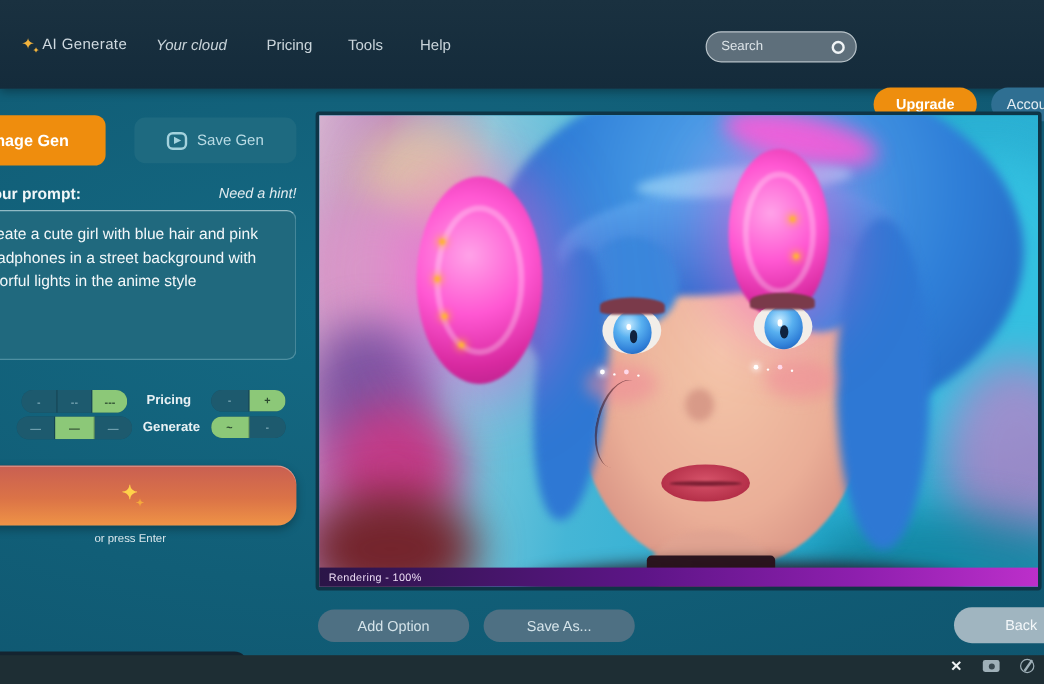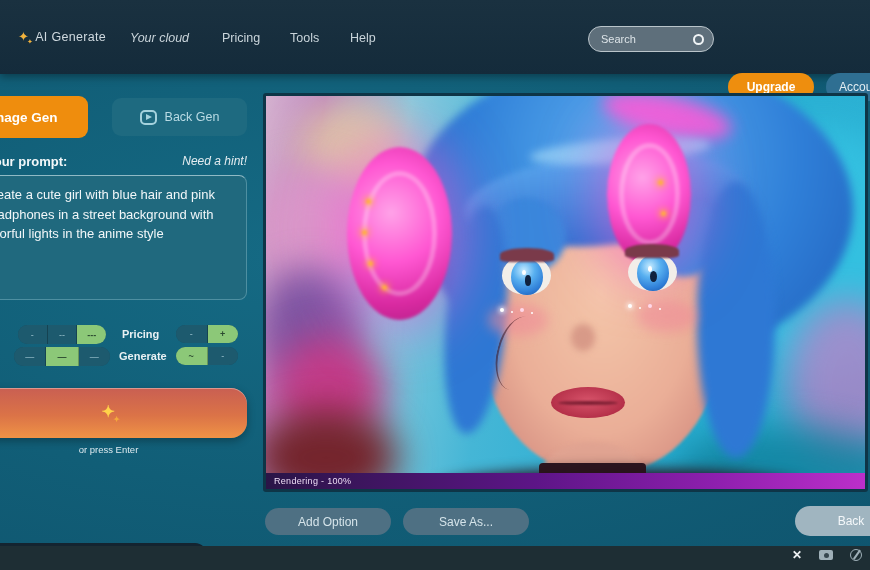--- a/index.html
+++ b/index.html
@@ -208,21 +208,21 @@
     <input type="text" placeholder="Search" style="">
     <span class="search-glass"></span>
   </div>
   <button class="pill-btn btn-upgrade">Upgrade</button>
   <button class="pill-btn btn-account">Account</button>
 </div>
 
 <button class="tab tab-image">Image Gen</button>
 <div class="tab tab-video">
   <span class="video-ic"></span>
-  <span>Back Gen</span>
+  <span>Save Gen</span>
 </div>
 
 <div class="prompt-label">Your prompt:</div>
 <span class="hint-link">Need a hint!</span>
 
 <textarea class="prompt-box" style="">Create a cute girl with blue hair and pink headphones in a street background with colorful lights in the anime style</textarea>
 
 <div class="seg seg-a">
   <span>-</span>
   <span>--</span>

